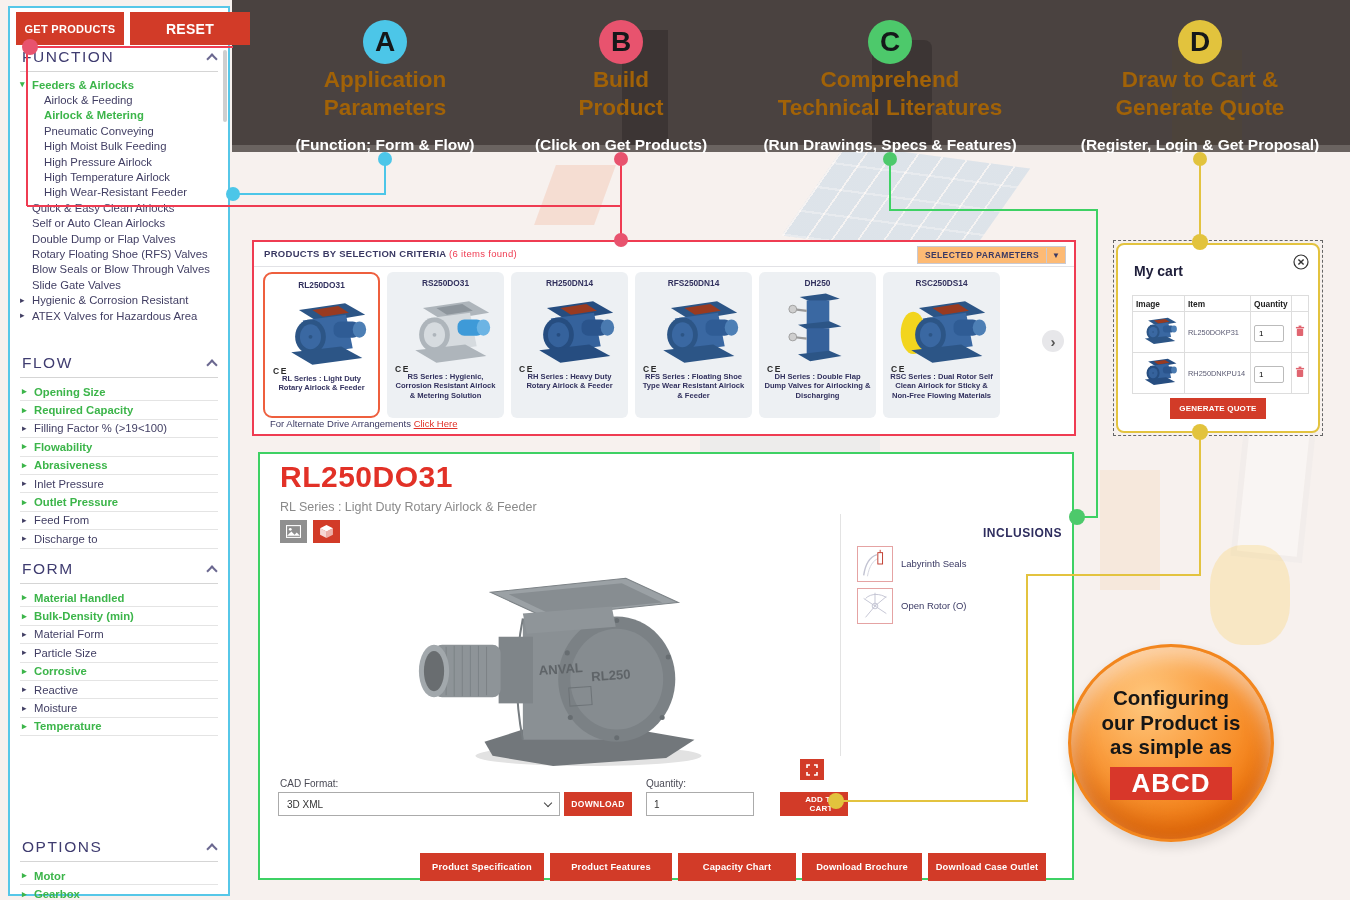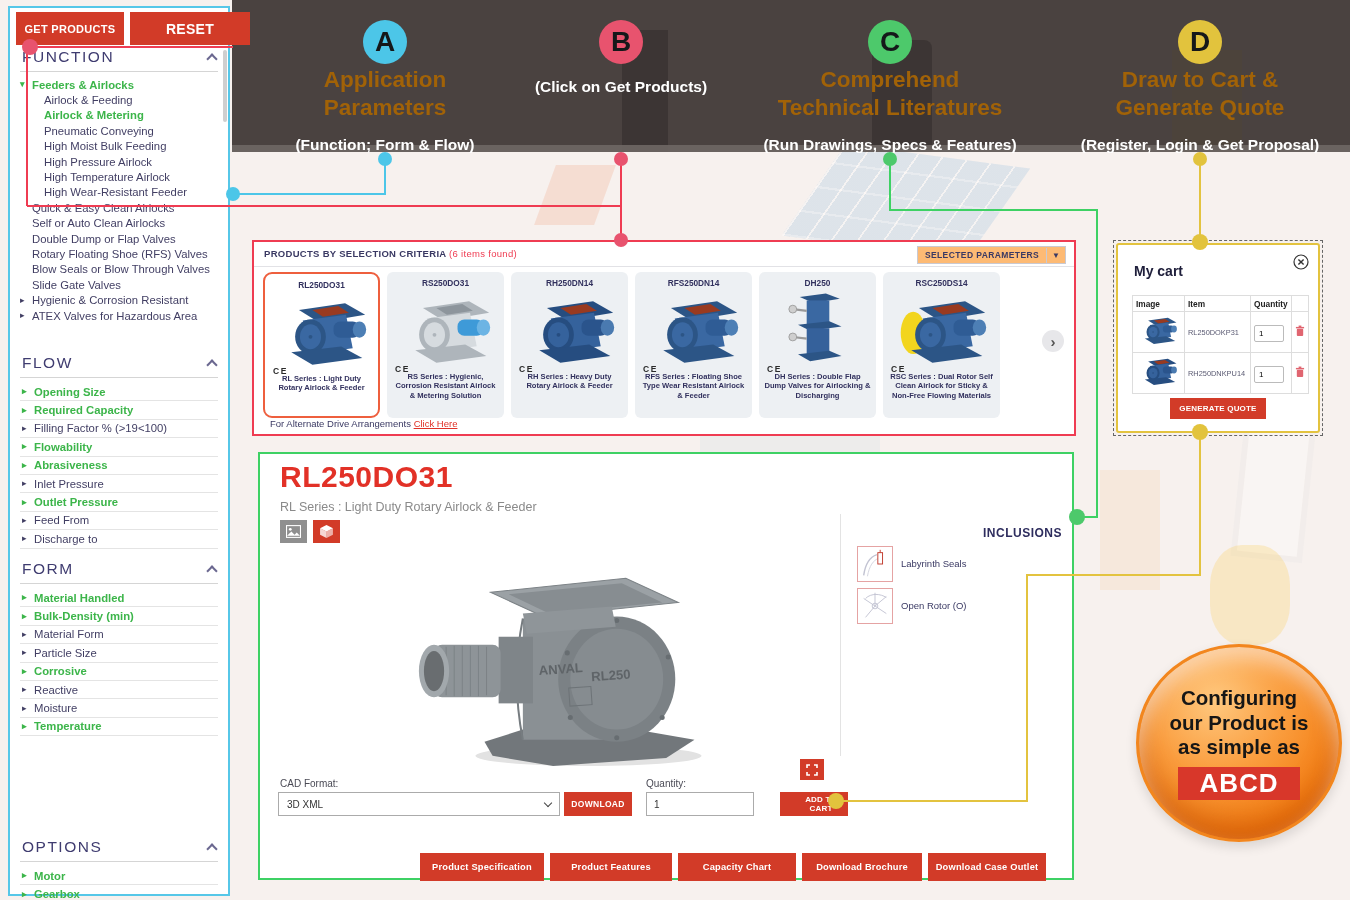--- a/index.html
+++ b/index.html
@@ -112,34 +112,34 @@
   #d-qty{position:absolute;left:386px;top:338px;width:108px;height:24px;border:1px solid #ababab;
     font-size:10px;padding-left:7px;color:#333;font-family:"Liberation Sans",sans-serif;}
   #d-add{position:absolute;left:520px;top:338px;width:68px;height:24px;font-size:8px;letter-spacing:.2px;padding-left:20px;}
   #d-docs{position:absolute;left:160px;top:399px;display:flex;gap:6px;}
   .docbtn{height:28px;font-size:9.3px;letter-spacing:.2px;padding:0 4px;}
   .docbtn.w1{width:124px}.docbtn.w2{width:122px}.docbtn.w3{width:118px}.docbtn.w4{width:120px}.docbtn.w5{width:118px}
 
   
   #cartwrap{position:absolute;left:1113px;top:240px;width:210px;height:196px;z-index:10;
     border:1px dashed #666;padding:2px;background:transparent;}
-  #cart{width:100%;height:100%;background:#fff;border:2px solid #e3c33f;border-radius:3px;position:relative;}
+  #cart{width:100%;height:100%;background:#fff;border:2px solid #e3c33f;border-radius:8px;position:relative;}
   #cart-close{position:absolute;right:9px;top:9px;cursor:pointer;}
   #cart-title{position:absolute;left:16px;top:18px;font-size:14px;font-weight:bold;color:#20203c;}
   #cart-table{position:absolute;left:14px;top:50px;border-collapse:collapse;}
   #cart-table th,#cart-table td{border:1px solid #ddd;padding:2px 3px;}
   #cart-table th{font-size:8.3px;font-weight:bold;color:#222;text-align:left;height:16px;}
   .citem{font-size:7.4px;color:#5a5a72;}
   .cqty{width:30px;height:17px;border:1px solid #bbb;border-radius:2px;font-size:8px;padding-left:4px;
     font-family:"Liberation Sans",sans-serif;}
   #cart-gen{position:absolute;left:50%;transform:translateX(-50%);bottom:12px;width:96px;height:21px;
     font-size:8px;letter-spacing:.2px;}
 
   
-  #badge{position:absolute;left:1136px;top:644px;width:206px;height:198px;border-radius:50%;z-index:10;
+  #badge{position:absolute;left:1068px;top:644px;width:206px;height:198px;border-radius:50%;z-index:10;
     background:radial-gradient(circle at 38% 28%, #ffc87f 0%, #fa9d3e 38%, #f37d12 72%, #ec6a06 100%);
     border:3px solid #f2861e;
     box-shadow:inset 0 12px 20px rgba(255,255,255,.55), inset 0 -16px 26px rgba(180,65,0,.45), 0 5px 12px rgba(0,0,0,.12);
     display:flex;flex-direction:column;align-items:center;justify-content:center;text-align:center;}
   #badge .bl{font-size:20.5px;font-weight:bold;color:#161616;line-height:24.5px;}
   #badge .abcd{margin-top:7px;background:#d8372a;color:#fff;font-weight:bold;font-size:26px;
     padding:1px 21px;letter-spacing:1px;}
 
   
   #conn{position:absolute;left:0;top:0;z-index:50;pointer-events:none;}
@@ -188,20 +188,21 @@
     <div class="tex2"></div>
     <div class="tex3"></div>
   </div>
   <div class="step" style="left:275px;width:220px;">
     <div class="circ" style="background: rgb(76, 198, 232);">A</div>
     <div class="t"><span>Application</span><br><span>Parameters</span></div>
     <div class="s">(Function; Form &amp; Flow)</div>
   </div>
   <div class="step" style="left:521px;width:200px;">
     <div class="circ" style="background: rgb(232, 83, 110);">B</div>
+    <div class="t"><span>Build</span><br><span>Product</span></div>
     <div class="s">(Click on Get Products)</div>
   </div>
   <div class="step" style="left:762px;width:256px;">
     <div class="circ" style="background: rgb(77, 201, 107);">C</div>
     <div class="t"><span>Comprehend</span><br><span>Technical Literatures</span></div>
     <div class="s">(Run Drawings, Specs &amp; Features)</div>
   </div>
   <div class="step" style="left:1072px;width:256px;">
     <div class="circ" style="background: rgb(226, 195, 61);">D</div>
     <div class="t"><span>Draw to Cart &amp;</span><br><span>Generate Quote</span></div>

